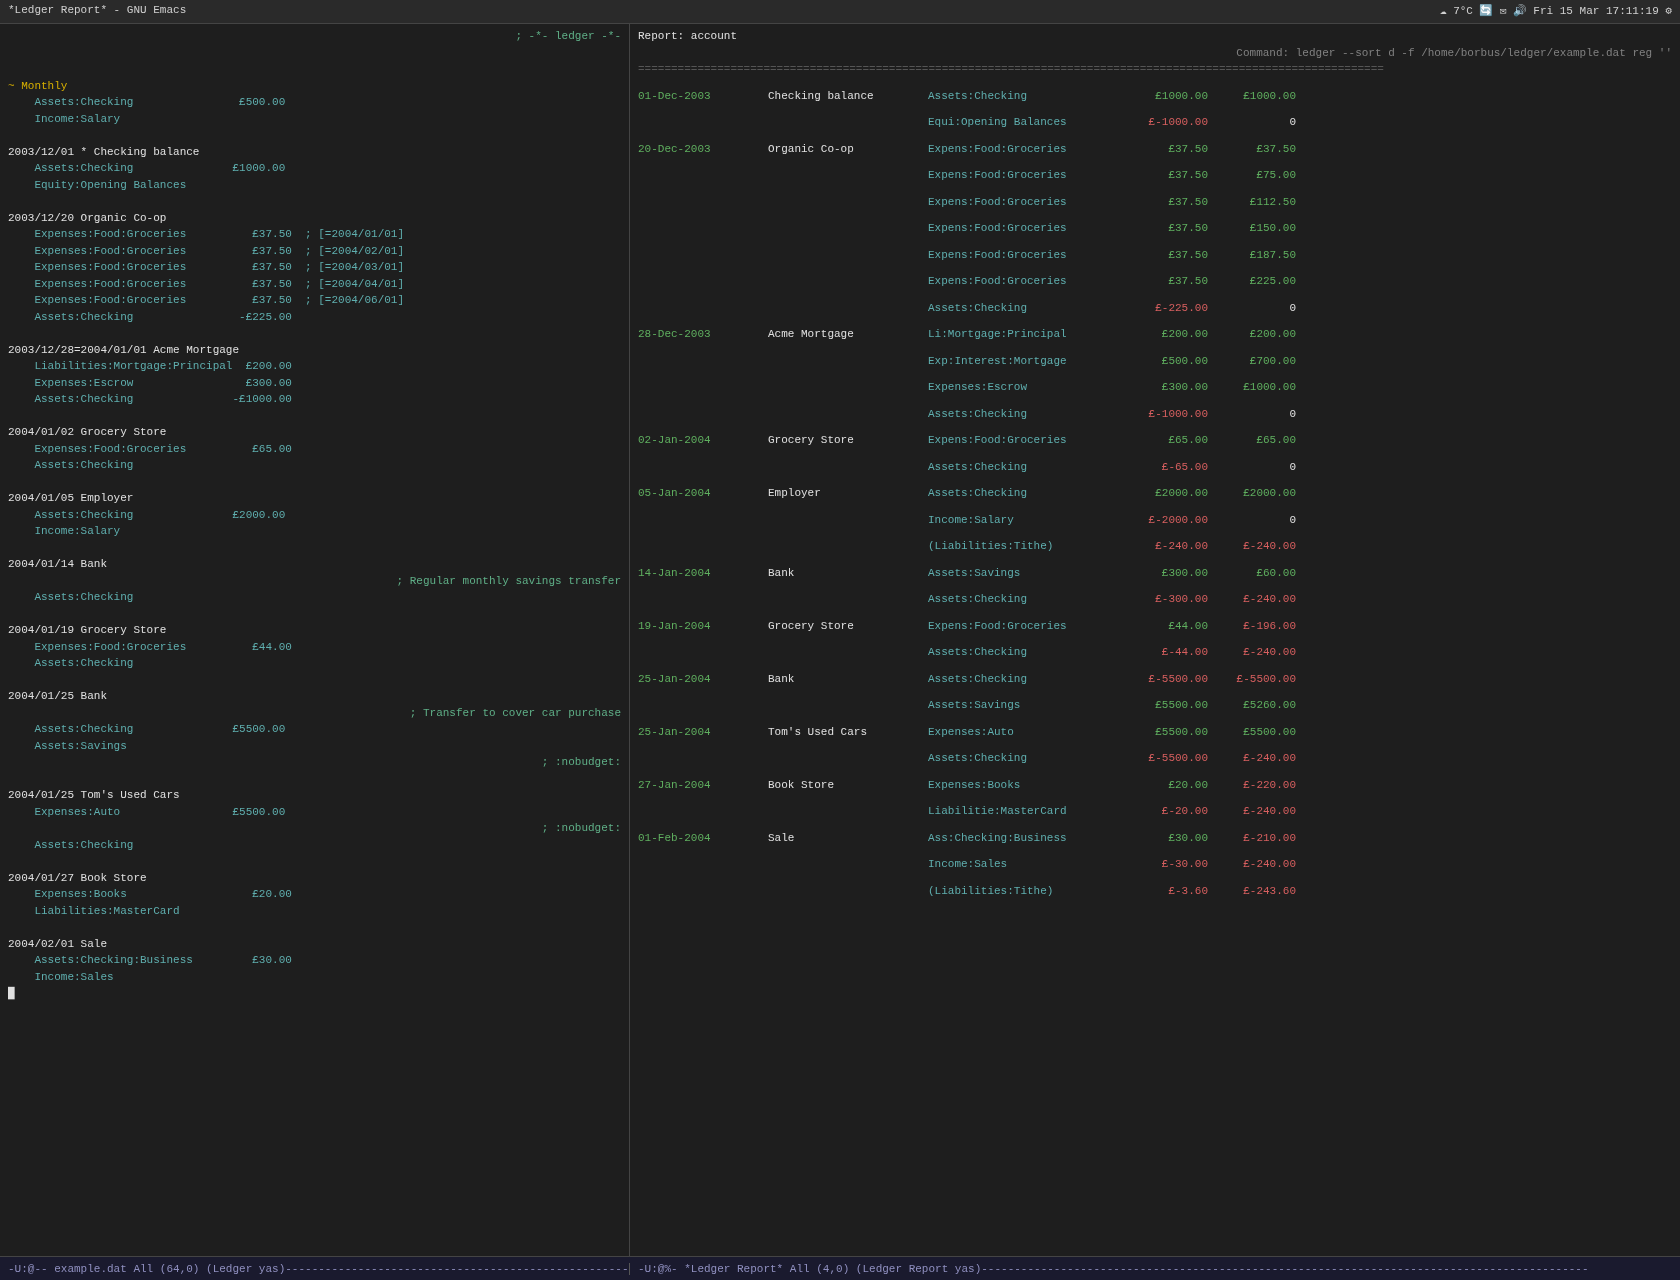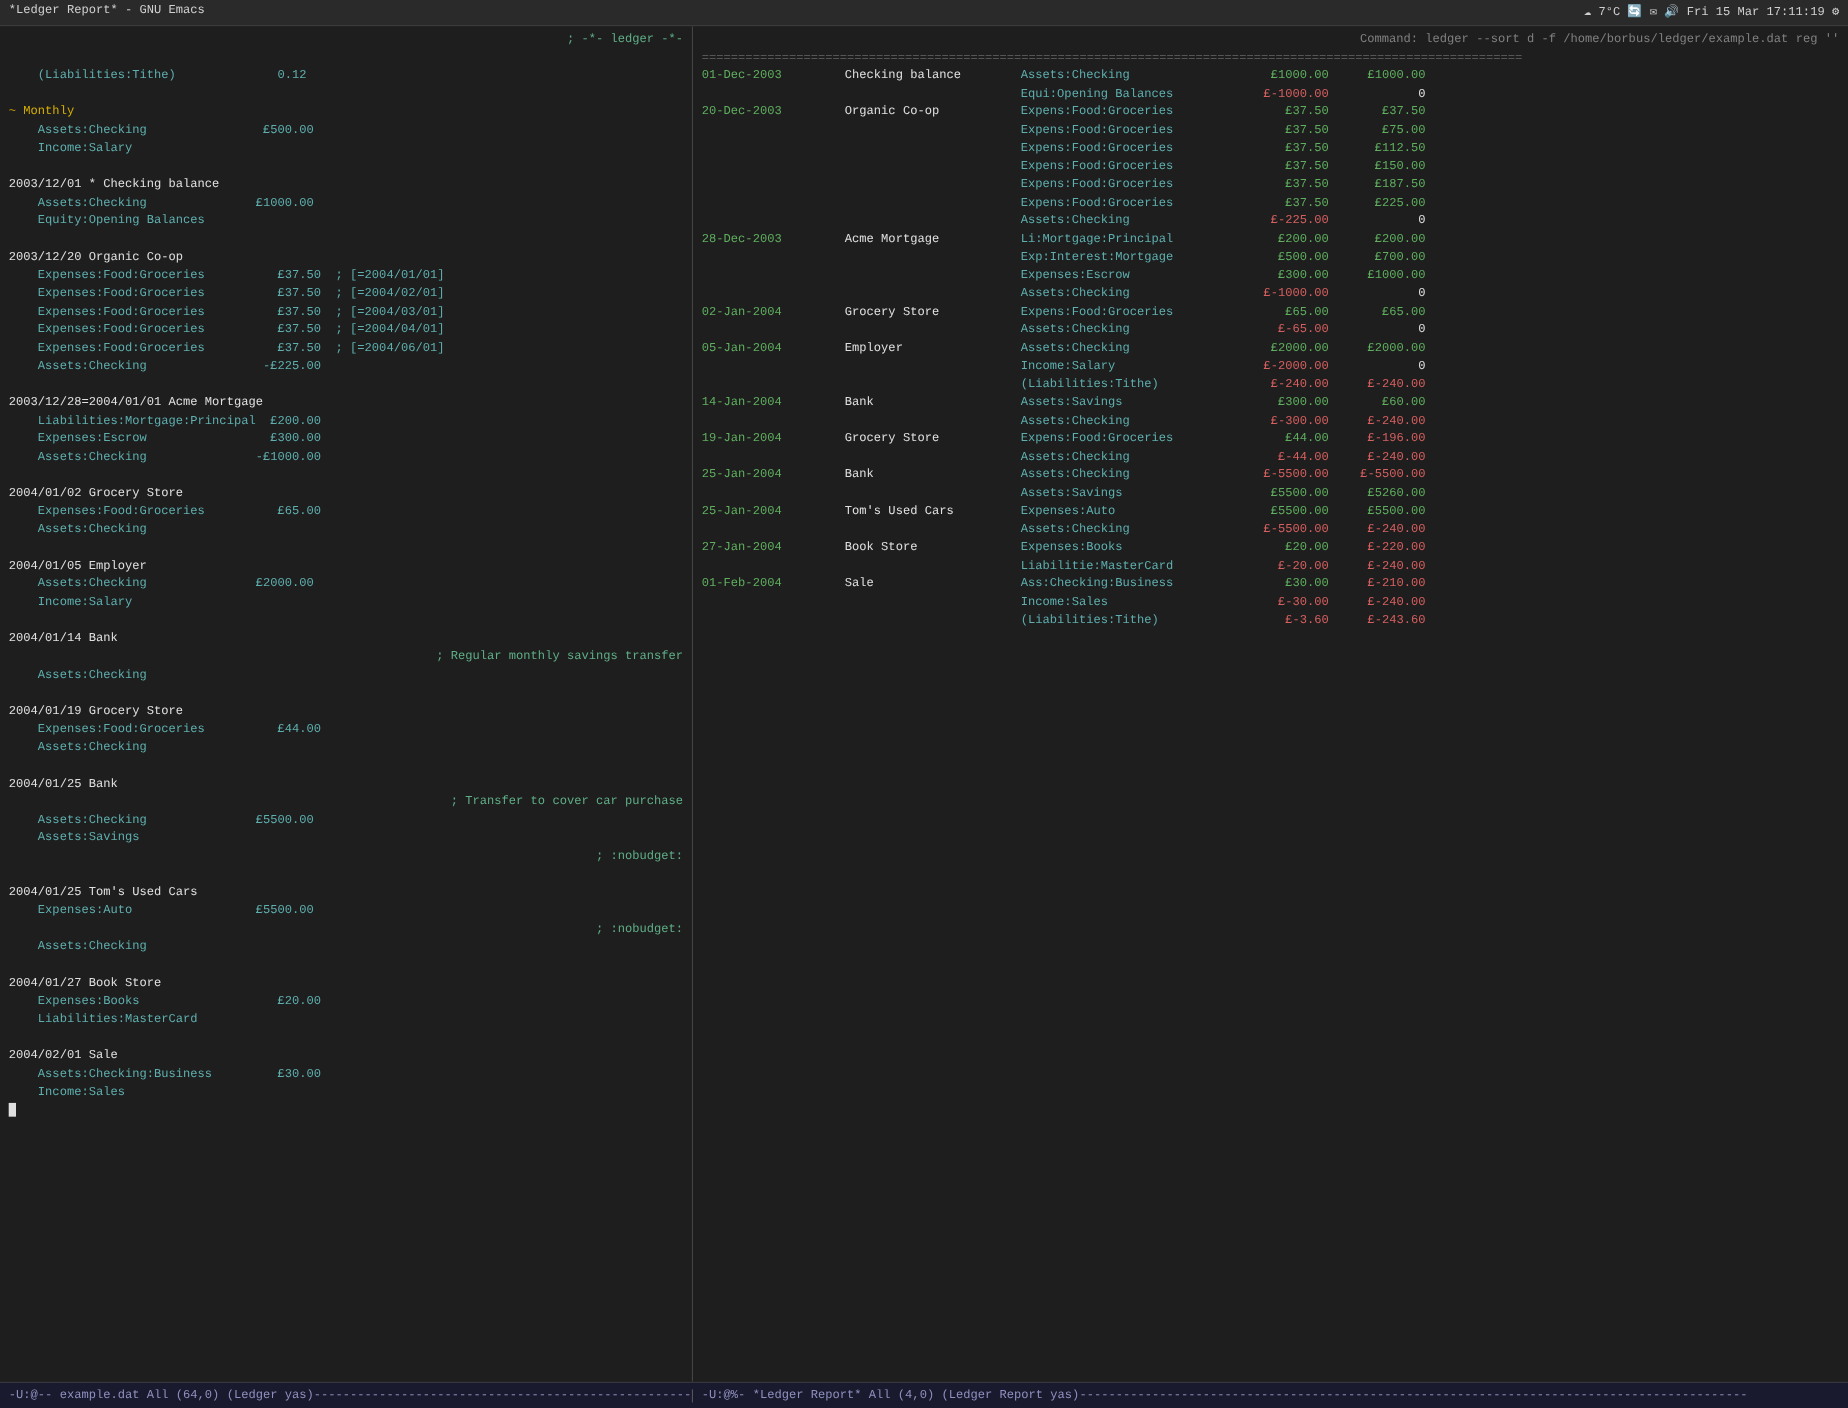--- a/index.html
+++ b/index.html
@@ -71,20 +71,21 @@
     .amount-neg { color: #d75f5f; }
     .separator-line {
       color: #555;
       font-size: 11px;
       line-height: 1.5;
     }
     .right-report-line {
       display: flex;
       white-space: pre;
       line-height: 1.5;
+      margin-top: 10px;
     }
     .col-date { width: 130px; color: #5faf5f; }
     .col-payee { width: 160px; color: #e0e0e0; }
     .col-account { width: 200px; color: #5fafaf; }
     .col-amount { width: 80px; text-align: right; }
     .col-running { width: 80px; text-align: right; margin-left: 8px; }
   </style>
 </head>
 <body>
 
@@ -92,21 +93,20 @@
   <span>*Ledger Report* - GNU Emacs</span>
   <span>☁ 7°C  🔄  ✉  🔊  Fri 15 Mar 17:11:19  ⚙</span>
 </div>
 
 <div class="main-content">
 
   <div class="left-pane">
     <div id="left-lines">
         <div class="line comment">; -*- ledger -*-</div>
         <div class="line "> </div>
-        <div class="line teal">    (Liabilities:Tithe)              0.12</div>
         <div class="line "> </div>
         <div class="line yellow">~ Monthly</div>
         <div class="line teal">    Assets:Checking                £500.00</div>
         <div class="line teal">    Income:Salary</div>
         <div class="line "> </div>
         <div class="line white">2003/12/01 * Checking balance</div>
         <div class="line teal">    Assets:Checking               £1000.00</div>
         <div class="line teal">    Equity:Opening Balances</div>
         <div class="line "> </div>
         <div class="line white">2003/12/20 Organic Co-op</div>
@@ -155,20 +155,21 @@
         <div class="line "> </div>
         <div class="line white">2004/02/01 Sale</div>
         <div class="line teal">    Assets:Checking:Business         £30.00</div>
         <div class="line teal">    Income:Sales</div>
         <div class="line white">█</div>
       </div>
   </div>
 
   <div class="right-pane">
     <div>
+      <div class="line white">Report: account</div>
       <div class="line gray">Command: ledger --sort d -f /home/borbus/ledger/example.dat reg ''</div>
       <div class="separator-line">=================================================================================================================</div>
     </div>
     <div id="right-transactions">
         <div>
           <div class="right-report-line"><span class="col-date">01-Dec-2003</span><span class="col-payee">Checking balance</span><span class="col-account">Assets:Checking</span><span class="col-amount amount-pos">£1000.00</span><span class="col-running amount-pos">£1000.00</span></div>
           <div class="right-report-line"><span class="col-date"></span><span class="col-payee"></span><span class="col-account">Equi:Opening Balances</span><span class="col-amount amount-neg">£-1000.00</span><span class="col-running white">0</span></div>
         </div>
         <div>
           <div class="right-report-line"><span class="col-date">20-Dec-2003</span><span class="col-payee">Organic Co-op</span><span class="col-account">Expens:Food:Groceries</span><span class="col-amount amount-pos">£37.50</span><span class="col-running amount-pos">£37.50</span></div>

